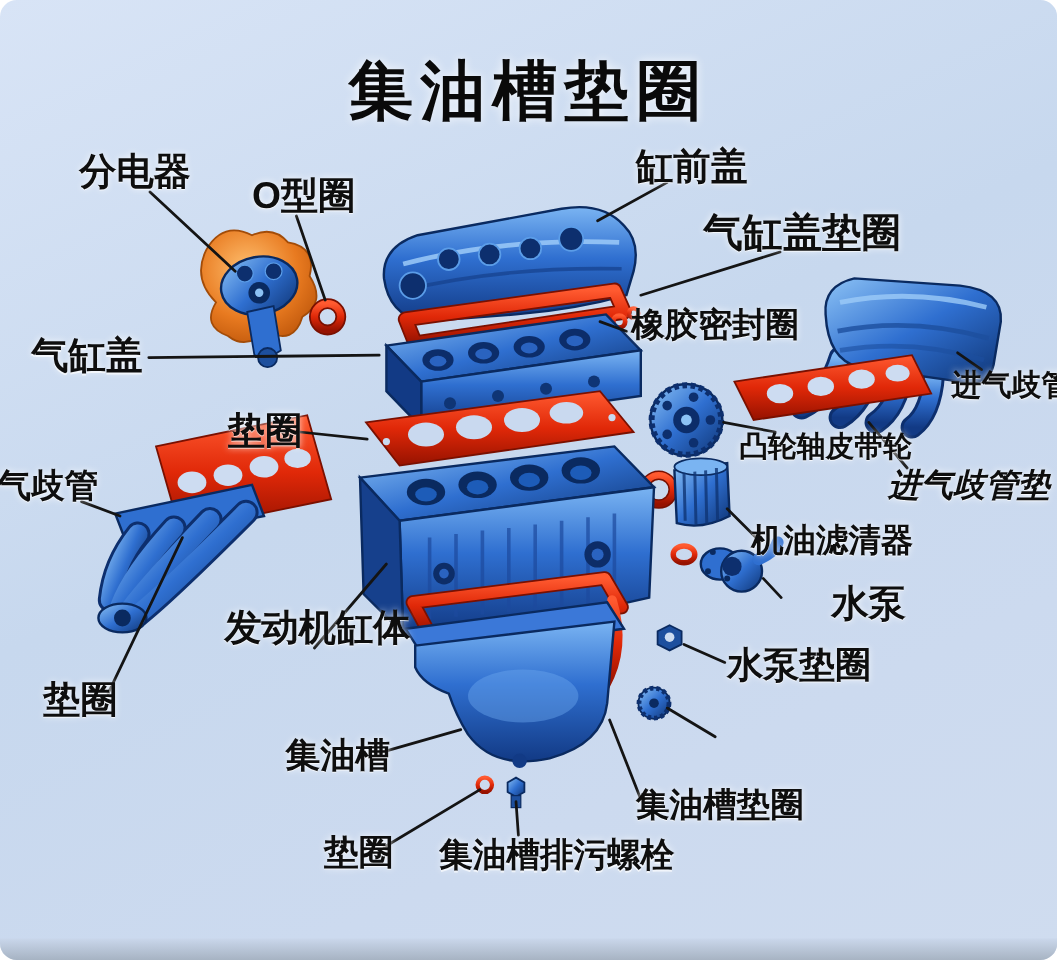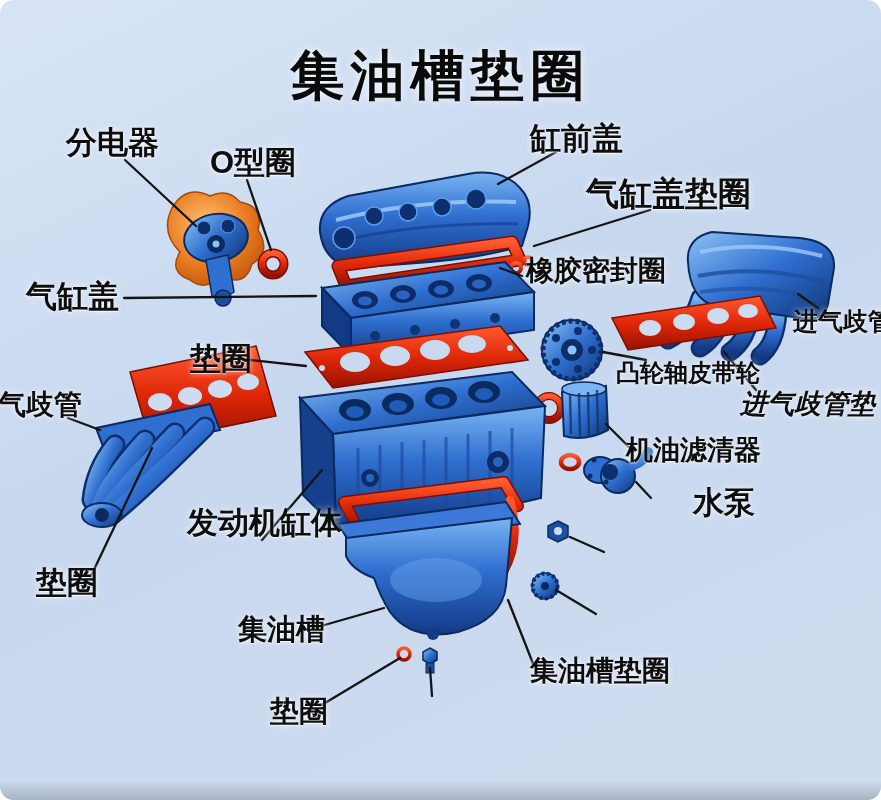--- a/index.html
+++ b/index.html
@@ -260,19 +260,21 @@
   <div class="label" style="left:26px;top:280px;font-size:31px;text-align:center;">气缸盖</div>
   <div class="label" style="left:526px;top:256px;font-size:28px;">橡胶密封圈</div>
   <div class="label" style="left:793px;top:308px;font-size:25px;">进气歧管</div>
   <div class="label" style="left:190px;top:342px;font-size:31px;">垫圈</div>
   <div class="label" style="left:616px;top:360px;font-size:24px;">凸轮轴皮带轮</div>
   <div class="label" style="left:-2px;top:390px;font-size:28px;">气歧管</div>
   <div class="label" style="left:740px;top:390px;font-size:27px;font-style:italic;">进气歧管垫</div>
   <div class="label" style="left:626px;top:436px;font-size:27px;">机油滤清器</div>
   <div class="label" style="left:653px;top:486px;font-size:31px;margin-left:40px;">水泵</div>
   <div class="label" style="left:143px;top:506px;font-size:31px;margin-left:44px;">发动机缸体</div>
+  <div class="label" style="left:606px;top:538px;font-size:30px;">水泵垫圈</div>
   <div class="label" style="left:36px;top:566px;font-size:31px;">垫圈</div>
   <div class="label" style="left:238px;top:616px;font-size:29px;font-family:Liberation Mono, monospace;">集油槽</div>
   <div class="label" style="left:530px;top:656px;font-size:28px;text-align:center;">集油槽垫圈</div>
   <div class="label" style="left:270px;top:696px;font-size:29px;">垫圈</div>
+  <div class="label" style="left:366px;top:698px;font-size:28px;">集油槽排污螺栓</div>
 
   <div class="bottombar"></div>
 </div>
 
 </body></html>

